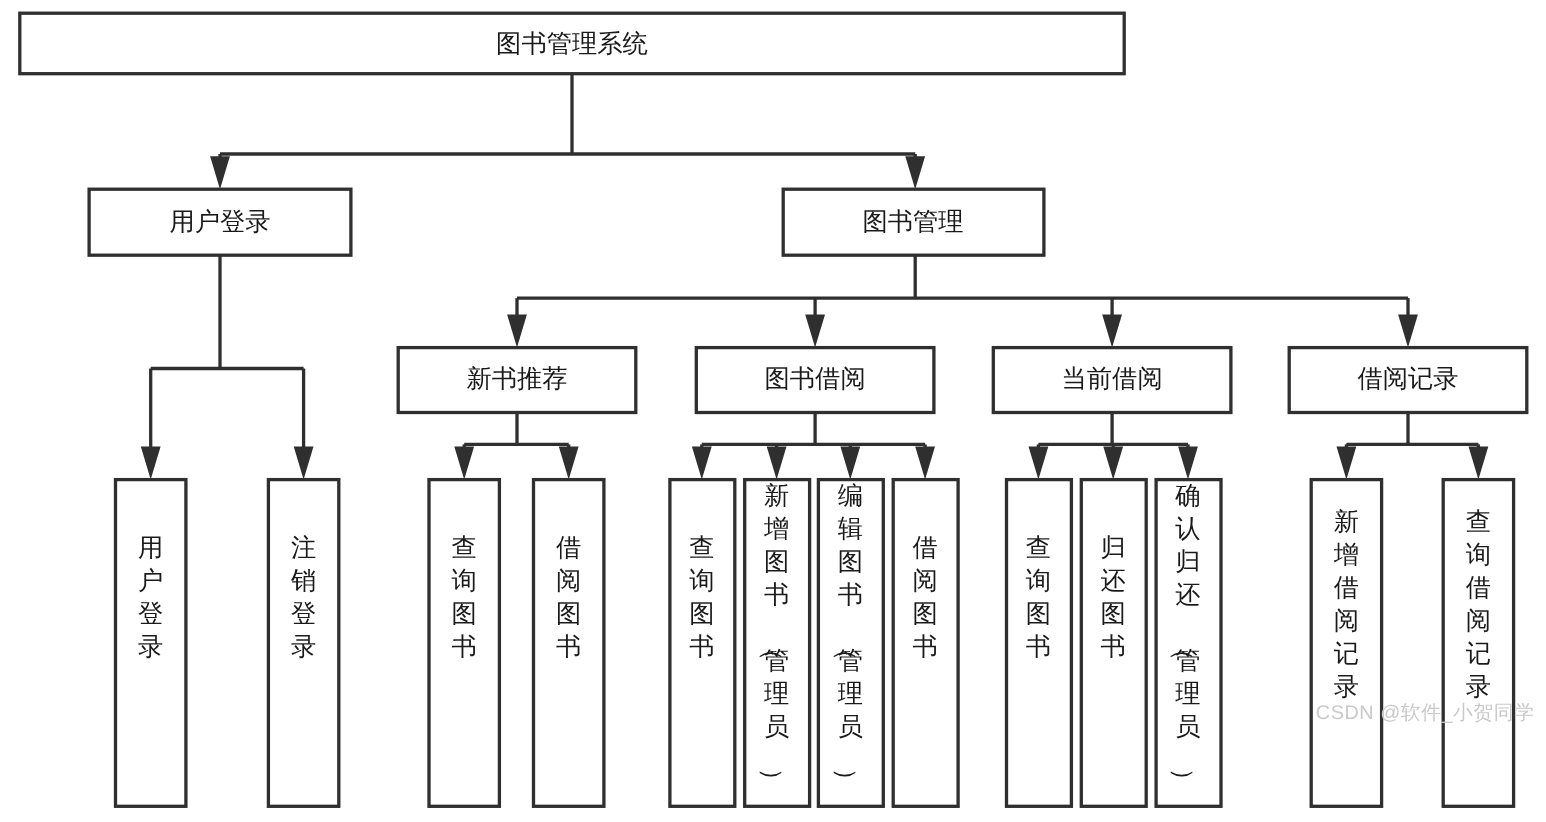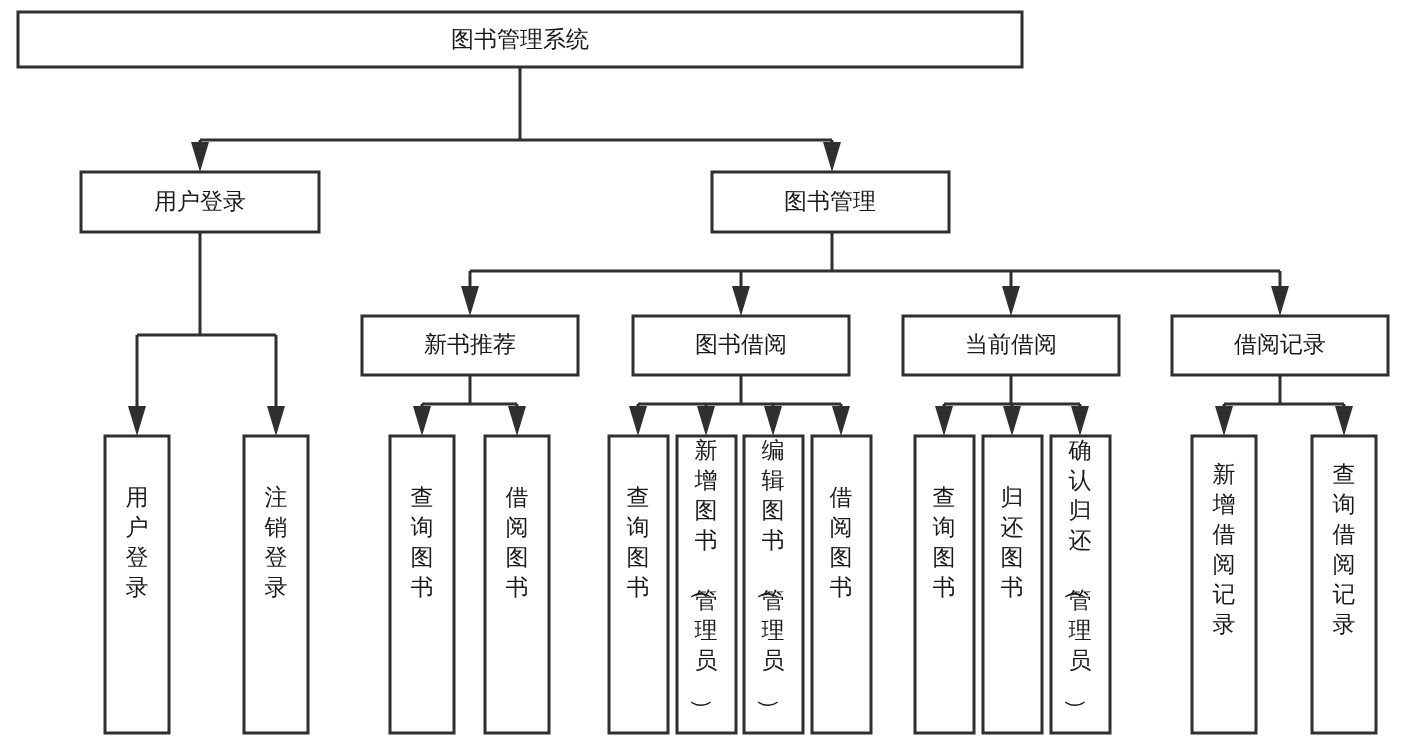--- a/index.html
+++ b/index.html
@@ -242,14 +242,15 @@
       <text class="node-label-v" x="1224" y="482"><tspan x="1224" dy="0">新</tspan><tspan x="1224" dy="30">增</tspan><tspan x="1224" dy="30">借</tspan><tspan x="1224" dy="30">阅</tspan><tspan x="1224" dy="30">记</tspan><tspan x="1224" dy="30">录</tspan></text>
     </g>
 
     <g>
       <rect class="node-rect" x="1312" y="436" width="64" height="297"></rect>
       <text class="node-label-v" x="1344" y="482"><tspan x="1344" dy="0">查</tspan><tspan x="1344" dy="30">询</tspan><tspan x="1344" dy="30">借</tspan><tspan x="1344" dy="30">阅</tspan><tspan x="1344" dy="30">记</tspan><tspan x="1344" dy="30">录</tspan></text>
     </g>
 
   </svg>
 
+  <div class="watermark">CSDN @软件_小贺同学</div>
 
 </div>
 
 </body></html>

